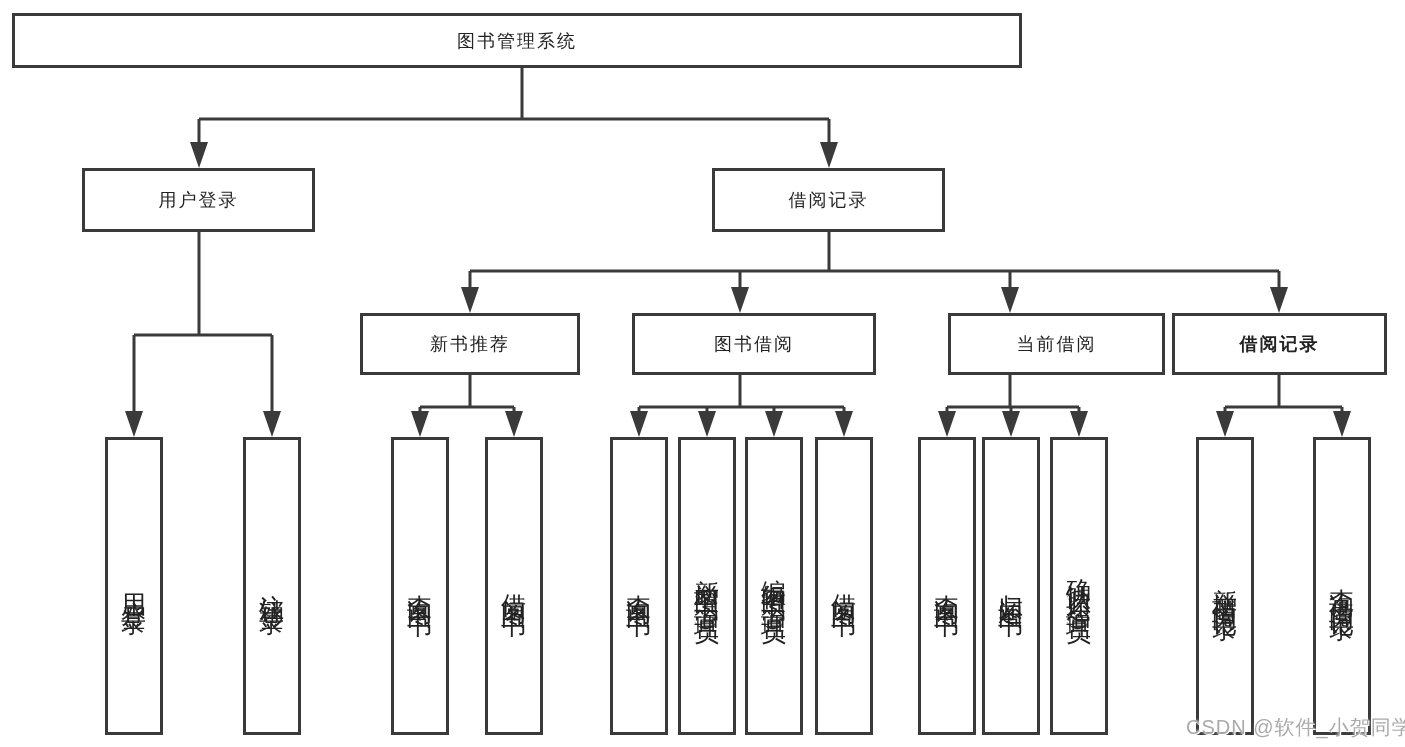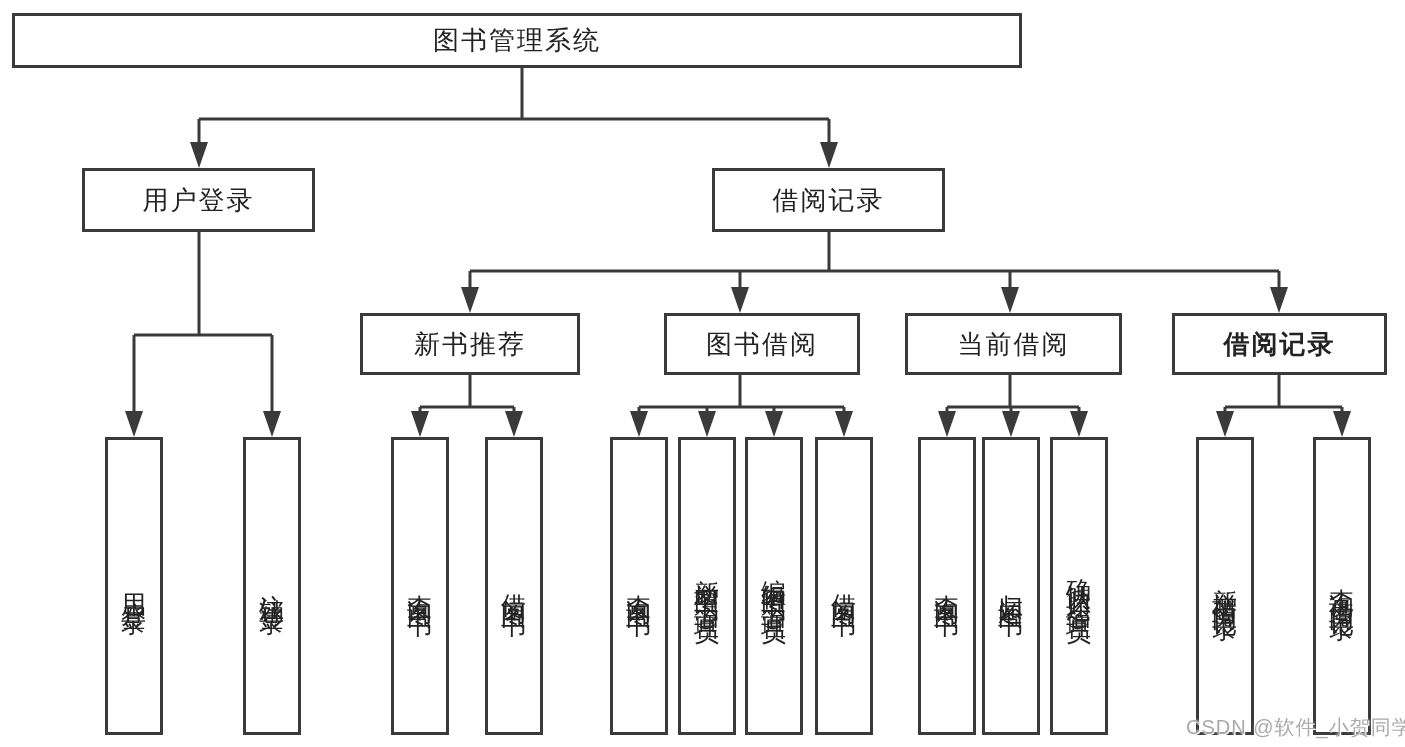--- a/index.html
+++ b/index.html
@@ -19,21 +19,21 @@
   }
   .connectors{position:absolute;left:0;top:0;z-index:0;}
   .node{
     position:absolute;
     box-sizing:border-box;
     border:3px solid var(--line);
     background:#fff;
     display:flex;
     align-items:center;
     justify-content:center;
-    font-size:26px;
+    font-size:18px;
     color:var(--text);
     letter-spacing:2px;
     z-index:1;
     text-align:center;
   }
   .vbox{
     writing-mode:vertical-rl;
     text-orientation:mixed;
     letter-spacing:6px;
     font-size:25px;
@@ -79,22 +79,22 @@
              M947,437 l-9,-26 h18 z  M1011,437 l-9,-26 h18 z M1079,437 l-9,-26 h18 z
              M1225,437 l-9,-26 h18 z M1342,437 l-9,-26 h18 z"></path>
   </svg>
 
   <div class="node" style="left:12px;top:13px;width:1010px;height:55px;">图书管理系统</div>
 
   <div class="node" style="left:82px;top:168px;width:233px;height:64px;">用户登录</div>
   <div class="node" style="left:712px;top:168px;width:233px;height:64px;">借阅记录</div>
 
   <div class="node" style="left:360px;top:313px;width:220px;height:62px;">新书推荐</div>
-  <div class="node" style="left:664px;top:313px;width:196px;height:62px;">图书借阅</div>
-  <div class="node" style="left:905px;top:313px;width:217px;height:62px;">当前借阅</div>
+  <div class="node" style="left:632px;top:313px;width:244px;height:62px;">图书借阅</div>
+  <div class="node" style="left:948px;top:313px;width:217px;height:62px;">当前借阅</div>
   <div class="node" style="left:1172px;top:313px;width:215px;height:62px;font-weight:bold;">借阅记录</div>
 
   <div class="node vbox" style="left:105px;top:437px;width:58px;height:298px;">用户登录</div>
   <div class="node vbox" style="left:243px;top:437px;width:58px;height:298px;">注销登录</div>
 
   <div class="node vbox" style="left:391px;top:437px;width:58px;height:298px;">查询图书</div>
   <div class="node vbox" style="left:485px;top:437px;width:58px;height:298px;">借阅图书</div>
 
   <div class="node vbox" style="left:610px;top:437px;width:58px;height:298px;">查询图书</div>
   <div class="node vbox" style="left:678px;top:437px;width:58px;height:298px;">新增图书（管理员）</div>

